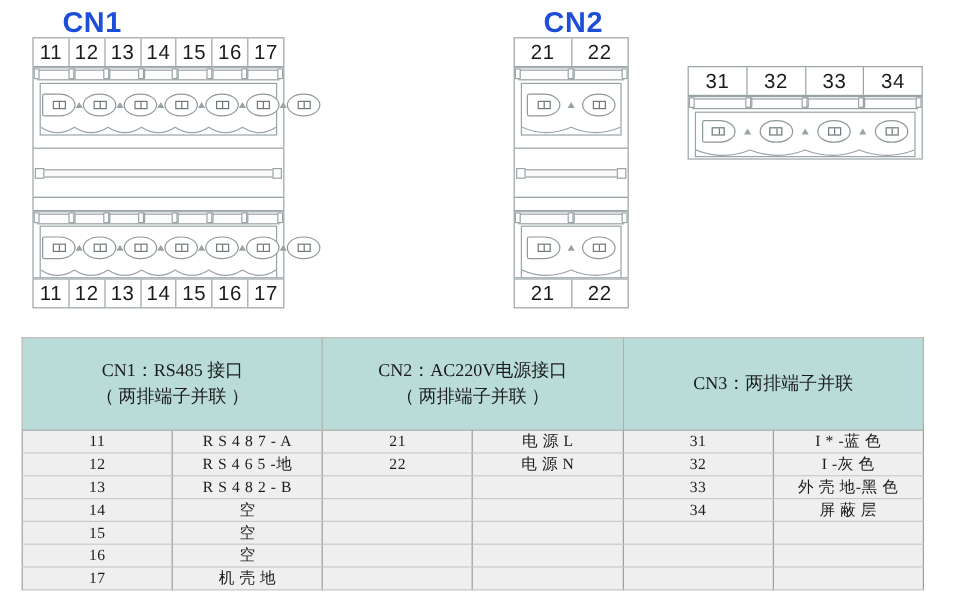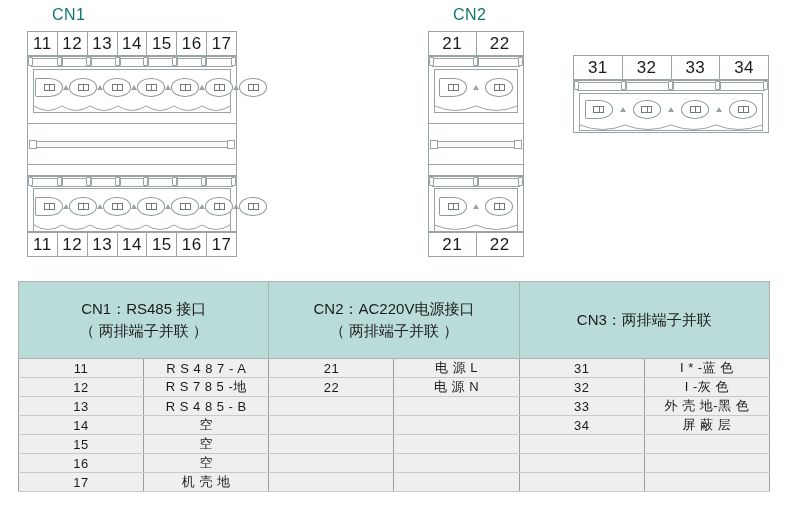--- a/index.html
+++ b/index.html
@@ -18,24 +18,24 @@
 
   
   #diagram-area {
     position: absolute;
     left: 0; top: 0;
     width: 800px; height: 272px;
   }
 
   .block-label {
     position: absolute;
-    font-size: 16px;
-    font-weight: 400;
+    font-size: 24px;
+    font-weight: 700;
     letter-spacing: 0.5px;
-    color: #0f766e;
+    color: #1d4ed8;
     white-space: nowrap;
   }
 
   .connector {
     position: absolute;
     box-sizing: border-box;
   }
 
   
   .bank {
@@ -187,20 +187,21 @@
 
   
   #spec-table {
     position: absolute;
     left: 18px;
     top: 281px;
     width: 752px;
     border-collapse: collapse;
     table-layout: fixed;
     font-size: 13px;
+    font-family: Liberation Serif, serif;
   }
   #spec-table th {
     background: #b9dcd8;
     border: 1px solid #b0b0b0;
     font-weight: 400;
     font-size: 15px;
     color: #1b1b1b;
     height: 76px;
     line-height: 1.5;
     padding: 0 4px;
@@ -471,29 +472,29 @@
       <tr>
         <td class="pin">11</td>
         <td class="val">R S 4 8 7 - A</td>
         <td class="pin">21</td>
         <td class="val">电 源  L</td>
         <td class="pin">31</td>
         <td class="val">I * -蓝 色</td>
       </tr>
       <tr>
         <td class="pin">12</td>
-        <td class="val">R S 7 8 5 -地</td>
+        <td class="val">R S 4 6 5 -地</td>
         <td class="pin">22</td>
         <td class="val">电 源  N</td>
         <td class="pin">32</td>
         <td class="val">I -灰 色</td>
       </tr>
       <tr>
         <td class="pin">13</td>
-        <td class="val">R S 4 8 5 - B</td>
+        <td class="val">R S 4 8 2 - B</td>
         <td class="pin"></td>
         <td class="val"></td>
         <td class="pin">33</td>
         <td class="val">外 壳 地-黑 色</td>
       </tr>
       <tr>
         <td class="pin">14</td>
         <td class="val">空</td>
         <td class="pin"></td>
         <td class="val"></td>

